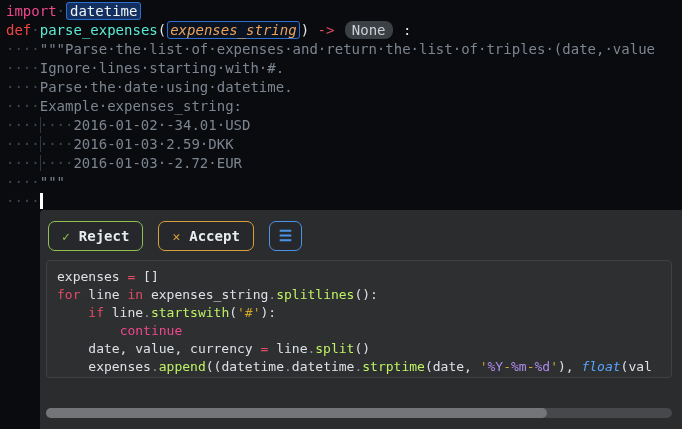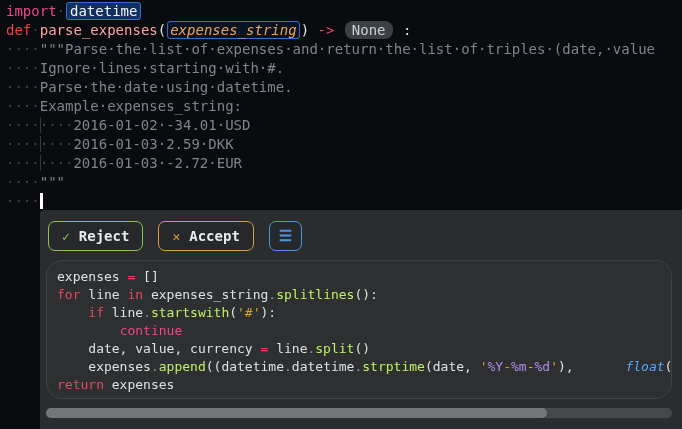--- a/index.html
+++ b/index.html
@@ -13,30 +13,30 @@
     position:absolute;left:0;top:0;width:682px;height:210px;
     padding:2px 0 0 6px;box-sizing:border-box;
     font-size:14px;line-height:19px;white-space:pre;overflow:hidden;
     color:#e4e7ea;
   }
   .editor .cl{height:19px;}
   
   .t-kwp{color:#f0478c;}            
   .t-kwr{color:#e54b64;}            
   .t-def{color:#ef4444;}            
-  .t-fn{color:#fca5a5;}             
+  .t-fn{color:#5eead4;}             
   .t-txt{color:#e4e7ea;}
   .t-doc{color:#7d8590;}
   .t-ws{color:#3f4852;}
   .t-wsg{color:#3f4852;box-shadow:inset 1px 0 0 #2e3742;}
   .t-dot{color:#8b949e;}
   .t-mth{color:#bef264;}
   .t-str{color:#cfa428;}
   .t-fmt{color:#ad8bec;}
-  .t-flt{color:#58a6ff;font-style:italic;margin-left:44px;}
+  .t-flt{color:#58a6ff;font-style:italic;}
   .t-sp{color:#e4e7ea;}
   .t-boxdt{
     color:#f0f4f8;background:rgba(28,84,176,.50);
     border:1px solid #2f6fd0;border-radius:3px;padding:0 3px;margin:0 1px;
   }
   .t-parambox{
     color:#eda35c;font-style:italic;background:rgba(28,84,176,.12);
     border:1px solid #2f6fd0;border-radius:3px;padding:0 2px;margin:0 1px;
   }
   .t-pill{
@@ -64,22 +64,22 @@
     font-size:14px;font-weight:600;color:#e9ecef;cursor:pointer;
   }
   .btn .bicon{font-size:13px;font-weight:700;}
   .btn-accept{border:1.5px solid #8fc24f;}
   .btn-accept .bicon{color:#8fc24f;}
   .btn-reject{border:1.5px solid #d9a13d;}
   .btn-reject .bicon{color:#d9a13d;}
   .btn-menu{border:1.5px solid #4b93e6;padding:3px 9px;}
   .btn-menu .bicon{color:#4b93e6;font-size:15px;}
   .code-panel{
-    margin:9px 10px 0 6px;height:139px;box-sizing:border-box;
-    background:#2e2f31;border:1px solid #3f4145;border-radius:16px;
+    margin:9px 10px 0 6px;height:118px;box-sizing:border-box;
+    background:#2e2f31;border:1px solid #3f4145;border-radius:4px;
     padding:7px 0 8px 10px;
     font-size:13px;line-height:18px;white-space:pre;overflow:hidden;
     color:#dde1e5;
   }
   .code-panel .cl{height:18px;}
   .code-panel .t-txt{color:#dde1e5;}
   .sb-track{
     position:absolute;left:6px;right:10px;bottom:11px;height:10px;
     border-radius:5px;background:#46484b;
   }

